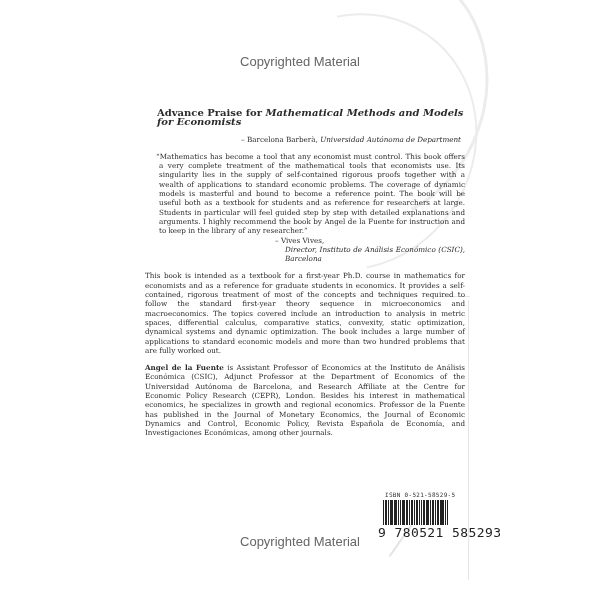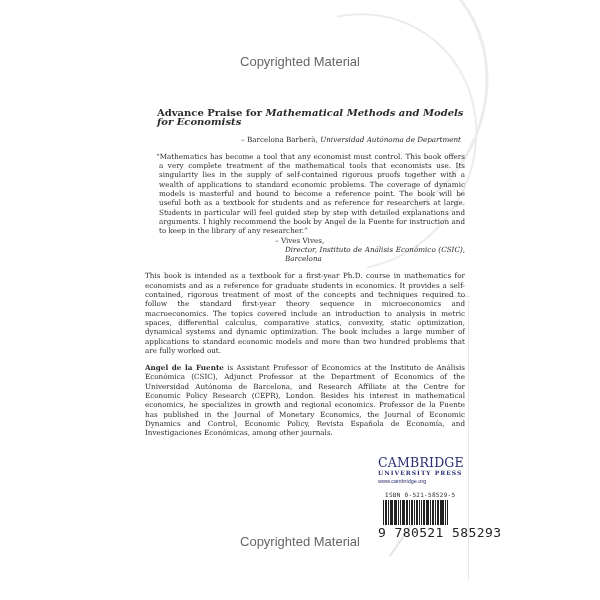--- a/index.html
+++ b/index.html
@@ -76,25 +76,20 @@
       <div class="attr3">Director, Instituto de Análisis Económico (CSIC), Barcelona</div>
     </div>
 
     <div class="block">This book is intended as a textbook for a first-year Ph.D. course in mathematics for economists and as a reference for graduate students in economics. It provides a self-contained, rigorous treatment of most of the concepts and techniques required to follow the standard first-year theory sequence in microeconomics and macroeconomics. The topics covered include an introduction to analysis in metric spaces, differential calculus, comparative statics, convexity, static optimization, dynamical systems and dynamic optimization. The book includes a large number of applications to standard economic models and more than two hundred problems that are fully worked out.</div>
 
     <div class="block" style="width:320px;">
       <span class="bold">Angel de la Fuente</span><span> is Assistant Professor of Economics at the Instituto de Análisis Económica (CSIC), Adjunct Professor at the Department of Economics of the Universidad Autónoma de Barcelona, and Research Affiliate at the Centre for Economic Policy Research (CEPR), London. Besides his interest in mathematical economics, he specializes in growth and regional economics. Professor de la Fuente has published in the </span><span class="ital">Journal of Monetary Economics</span><span>, the </span><span class="ital">Journal of Economic Dynamics and Control</span><span>, </span><span class="ital">Economic Policy</span><span>, </span><span class="ital">Revista Española de Economía</span><span>, and </span><span class="ital">Investigaciones Económicas</span><span>, among other journals.</span>
     </div>
   </div>
 
-  <div class="logo">
-    <div class="logo-name">CAMBRIDGE</div>
-    <div class="logo-sub">UNIVERSITY PRESS</div>
-    <div class="logo-url">www.cambridge.org</div>
-  </div>
 
   <div class="isbn">ISBN 0-521-58529-5</div>
   <div class="barcode">
     <span style="width:1px"></span>
       <span style="width:2px"></span>
       <span style="width:1px"></span>
       <span style="width:3px"></span>
       <span style="width:1px"></span>
       <span style="width:2px"></span>
       <span style="width:1px"></span>

